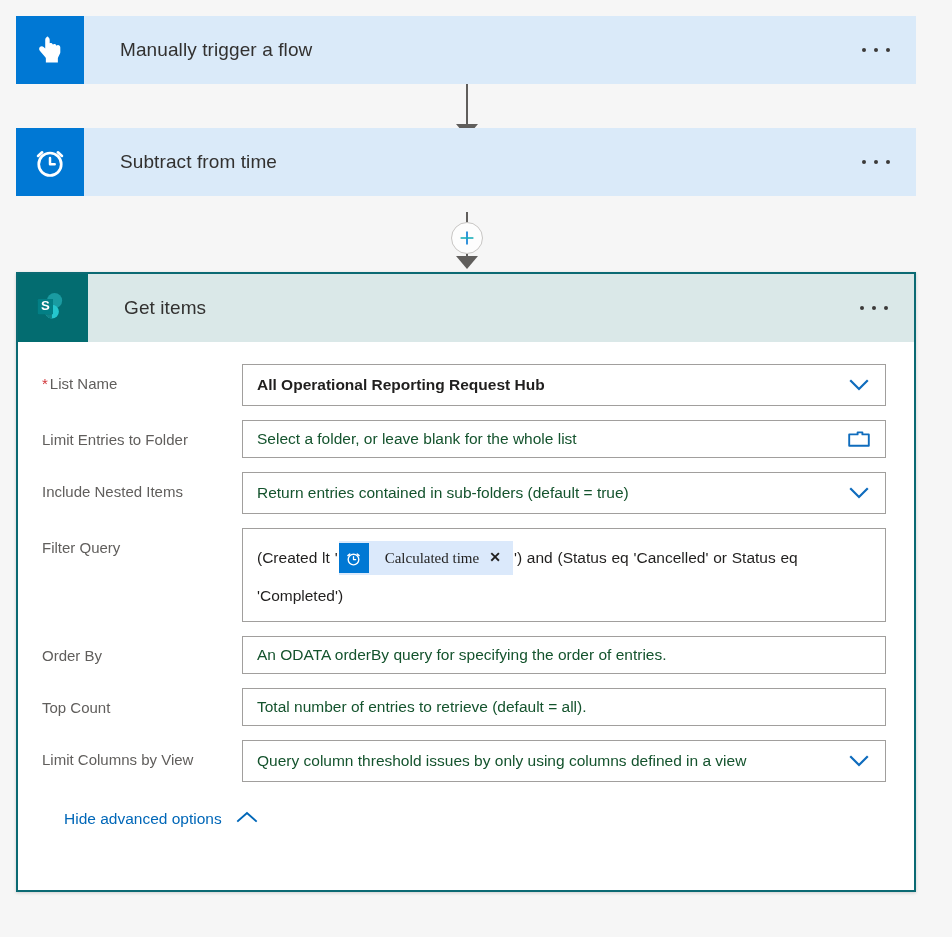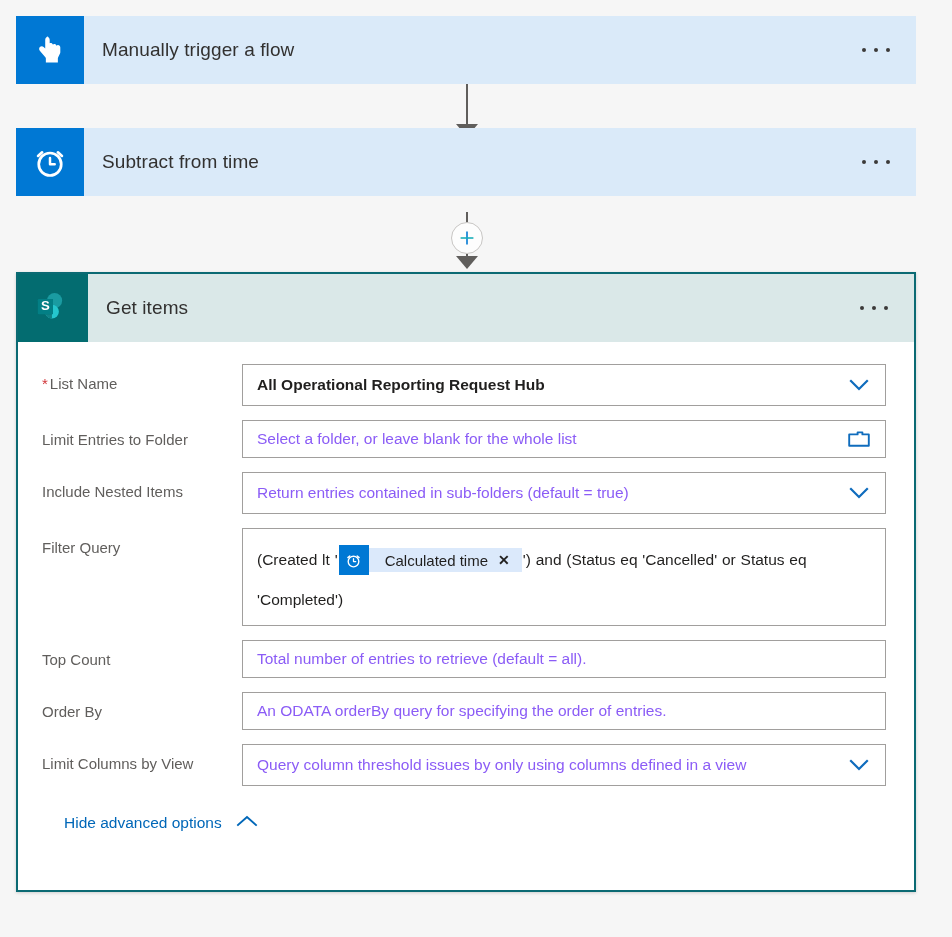--- a/index.html
+++ b/index.html
@@ -35,21 +35,21 @@
     width: 68px;
     height: 68px;
     flex: 0 0 68px;
     display: flex;
     align-items: center;
     justify-content: center;
   }
   .card-title {
     font-size: 19px;
     color: #323130;
-    padding-left: 18px;
+    padding-left: 36px;
     letter-spacing: .1px;
     white-space: nowrap;
   }
   .ellipsis {
     position: absolute;
     right: 26px;
     top: 50%;
     transform: translateY(-50%);
     display: flex;
     gap: 8px;
@@ -135,21 +135,21 @@
   }
   .field-tall { min-height: 42px; }
   .field-text {
     font-size: 15.5px;
     color: #201f1e;
     line-height: 20px;
     font-weight: bold;
   }
   .placeholder {
     font-size: 15.5px;
-    color: #8b5cf6;
+    color: #14532d;
     line-height: 20px;
   }
   .field-affordance {
     margin-left: auto;
     width: 44px;
     flex: 0 0 44px;
     display: flex;
     align-items: center;
     justify-content: center;
   }
@@ -162,26 +162,27 @@
   }
   .ql {
     font-size: 15.5px;
     color: #201f1e;
     line-height: 31px;
     word-spacing: .5px;
   }
   .token {
     display: inline-flex;
     align-items: center;
-    height: 24px;
+    height: 34px;
     background: #dbe9fb;
     vertical-align: middle;
-    margin: 11px 1px;
+    margin: 4px 1px;
     position: relative;
     top: -1px;
+    font-family: Liberation Serif, serif;
   }
   .token-icon {
     width: 30px;
     height: 30px;
     background: #0078d4;
     display: flex;
     align-items: center;
     justify-content: center;
     flex: 0 0 30px;
   }
@@ -342,31 +343,31 @@
                 </svg>
               </span>
               <span class="token-label">Calculated time</span>
               <span class="token-close">✕</span>
             </span><span class="ql">') and (Status eq 'Cancelled' or Status eq 'Completed')</span>
         </div>
       </div>
 
       
       <div class="row">
+        <div class="row-label">Order By</div>
+        <div class="field">
+          <span class="placeholder">An ODATA orderBy query for specifying the order of entries.</span>
+        </div>
+      </div>
+
+      
+      <div class="row">
         <div class="row-label">Top Count</div>
         <div class="field">
           <span class="placeholder">Total number of entries to retrieve (default = all).</span>
-        </div>
-      </div>
-
-      
-      <div class="row">
-        <div class="row-label">Order By</div>
-        <div class="field">
-          <span class="placeholder">An ODATA orderBy query for specifying the order of entries.</span>
         </div>
       </div>
 
       
       <div class="row">
         <div class="row-label">Limit Columns by View</div>
         <div class="field field-tall">
           <span class="placeholder">Query column threshold issues by only using columns defined in a view</span>
           <span class="field-affordance">
             <svg width="20" height="13" viewBox="0 0 20 13" aria-hidden="true">

